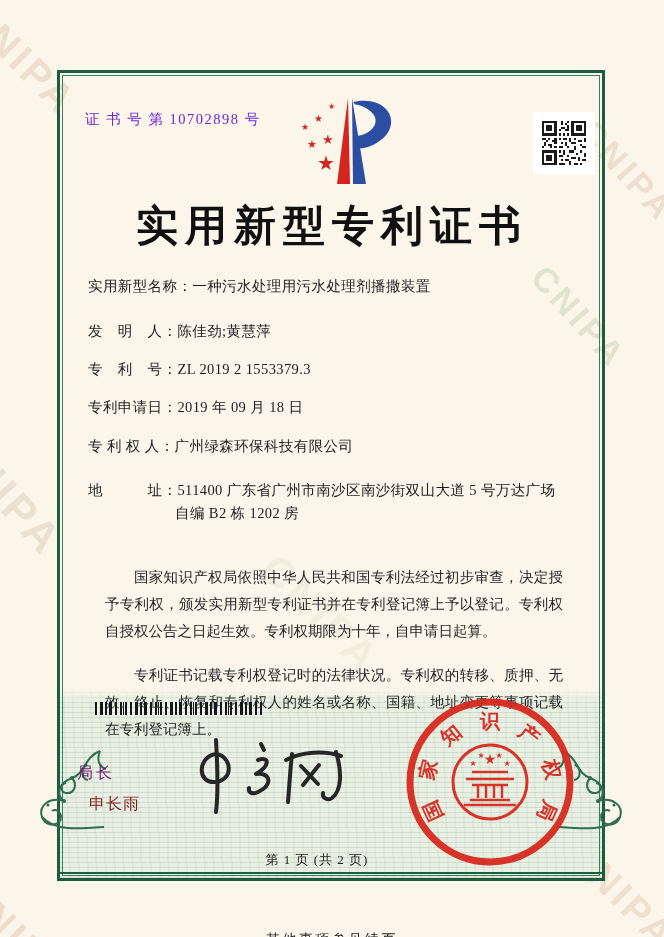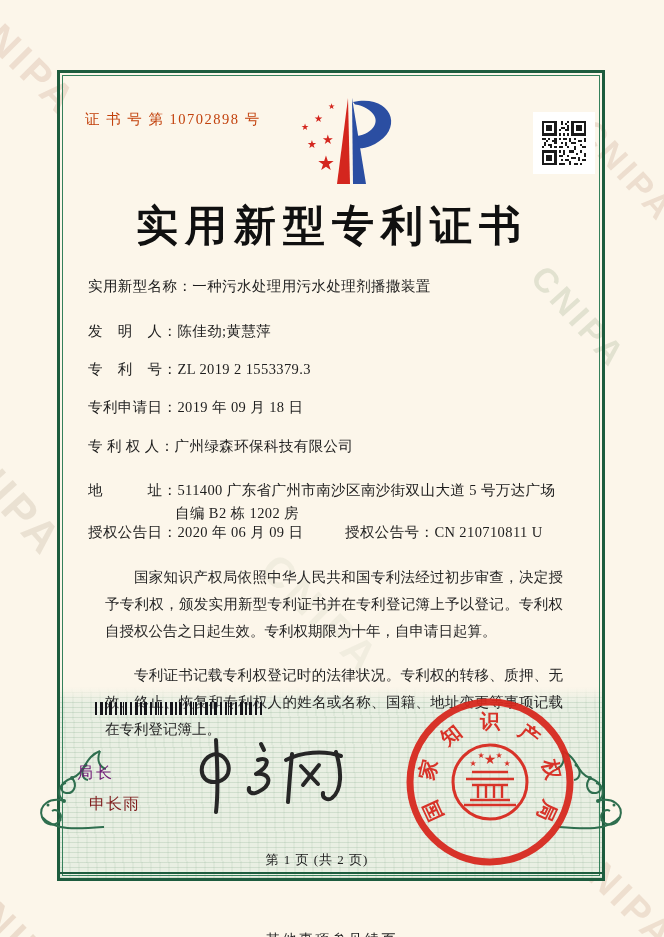--- a/index.html
+++ b/index.html
@@ -32,21 +32,21 @@
   .band{
     position:absolute; left:60px; top:687px; width:542px; height:191px;
     background:
       repeating-linear-gradient(0deg, rgba(110,155,120,.20) 0 1px, rgba(0,0,0,0) 1px 5px),
       repeating-linear-gradient(88deg, rgba(110,155,120,.08) 0 2px, rgba(0,0,0,0) 2px 9px),
       #e9efe3;
   }
   .band-fade{position:absolute; left:0; top:0; width:100%; height:16px;
     background:linear-gradient(#fcf6ea, rgba(252,246,234,0));}
 
-  .cert-no{position:absolute; left:85px; top:110px; font-size:14.5px; letter-spacing:1.5px; color:#c2410c;}
+  .cert-no{position:absolute; left:85px; top:110px; font-size:14.5px; letter-spacing:1.5px; color:#6d28d9;}
   .title{position:absolute; left:0; right:0; top:198px; text-align:center;
     font-size:42px; font-weight:bold; letter-spacing:7px; color:#101010;}
 
   .logo{position:absolute; left:293px; top:92px;}
   .qr{position:absolute; left:533px; top:112px;}
 
   .frow{position:absolute; left:88px; font-size:14.5px; color:#1d1d1d; width:505px; letter-spacing:.4px;}
   .frow .flabel{color:#1d1d1d;}
   .addr2{margin-left:87px;}
   .grant2{position:absolute; left:257px; top:0;}
@@ -192,24 +192,20 @@
   <div class="frow" style="top:398px">
     <span class="flabel">专利申请日：</span><span>2019 年 09 月 18 日</span>
   </div>
   <div class="frow" style="top:437px">
     <span class="flabel">专 利 权 人：</span><span>广州绿森环保科技有限公司</span>
   </div>
   <div class="frow" style="top:479px; line-height:23px;">
     <div><span class="flabel">地　　　址：</span><span>511400 广东省广州市南沙区南沙街双山大道 5 号万达广场</span></div>
     <div class="addr2">自编 B2 栋 1202 房</div>
   </div>
-  <div class="frow" style="top:523px; position:absolute;">
-    <span>授权公告日：</span><span>2020 年 06 月 09 日</span>
-    <span class="grant2"><span>授权公告号：</span><span>CN 210710811 U</span></span>
-  </div>
 
   <div class="bodytext">
     <p>国家知识产权局依照中华人民共和国专利法经过初步审查，决定授予专利权，颁发实用新型专利证书并在专利登记簿上予以登记。专利权自授权公告之日起生效。专利权期限为十年，自申请日起算。</p>
     <p>专利证书记载专利权登记时的法律状况。专利权的转移、质押、无效、终止、恢复和专利权人的姓名或名称、国籍、地址变更等事项记载在专利登记簿上。</p>
   </div>
 
   <div class="barcode"></div>
 
   <div class="director-title">局长</div>
   <div class="director-name">申长雨</div>

